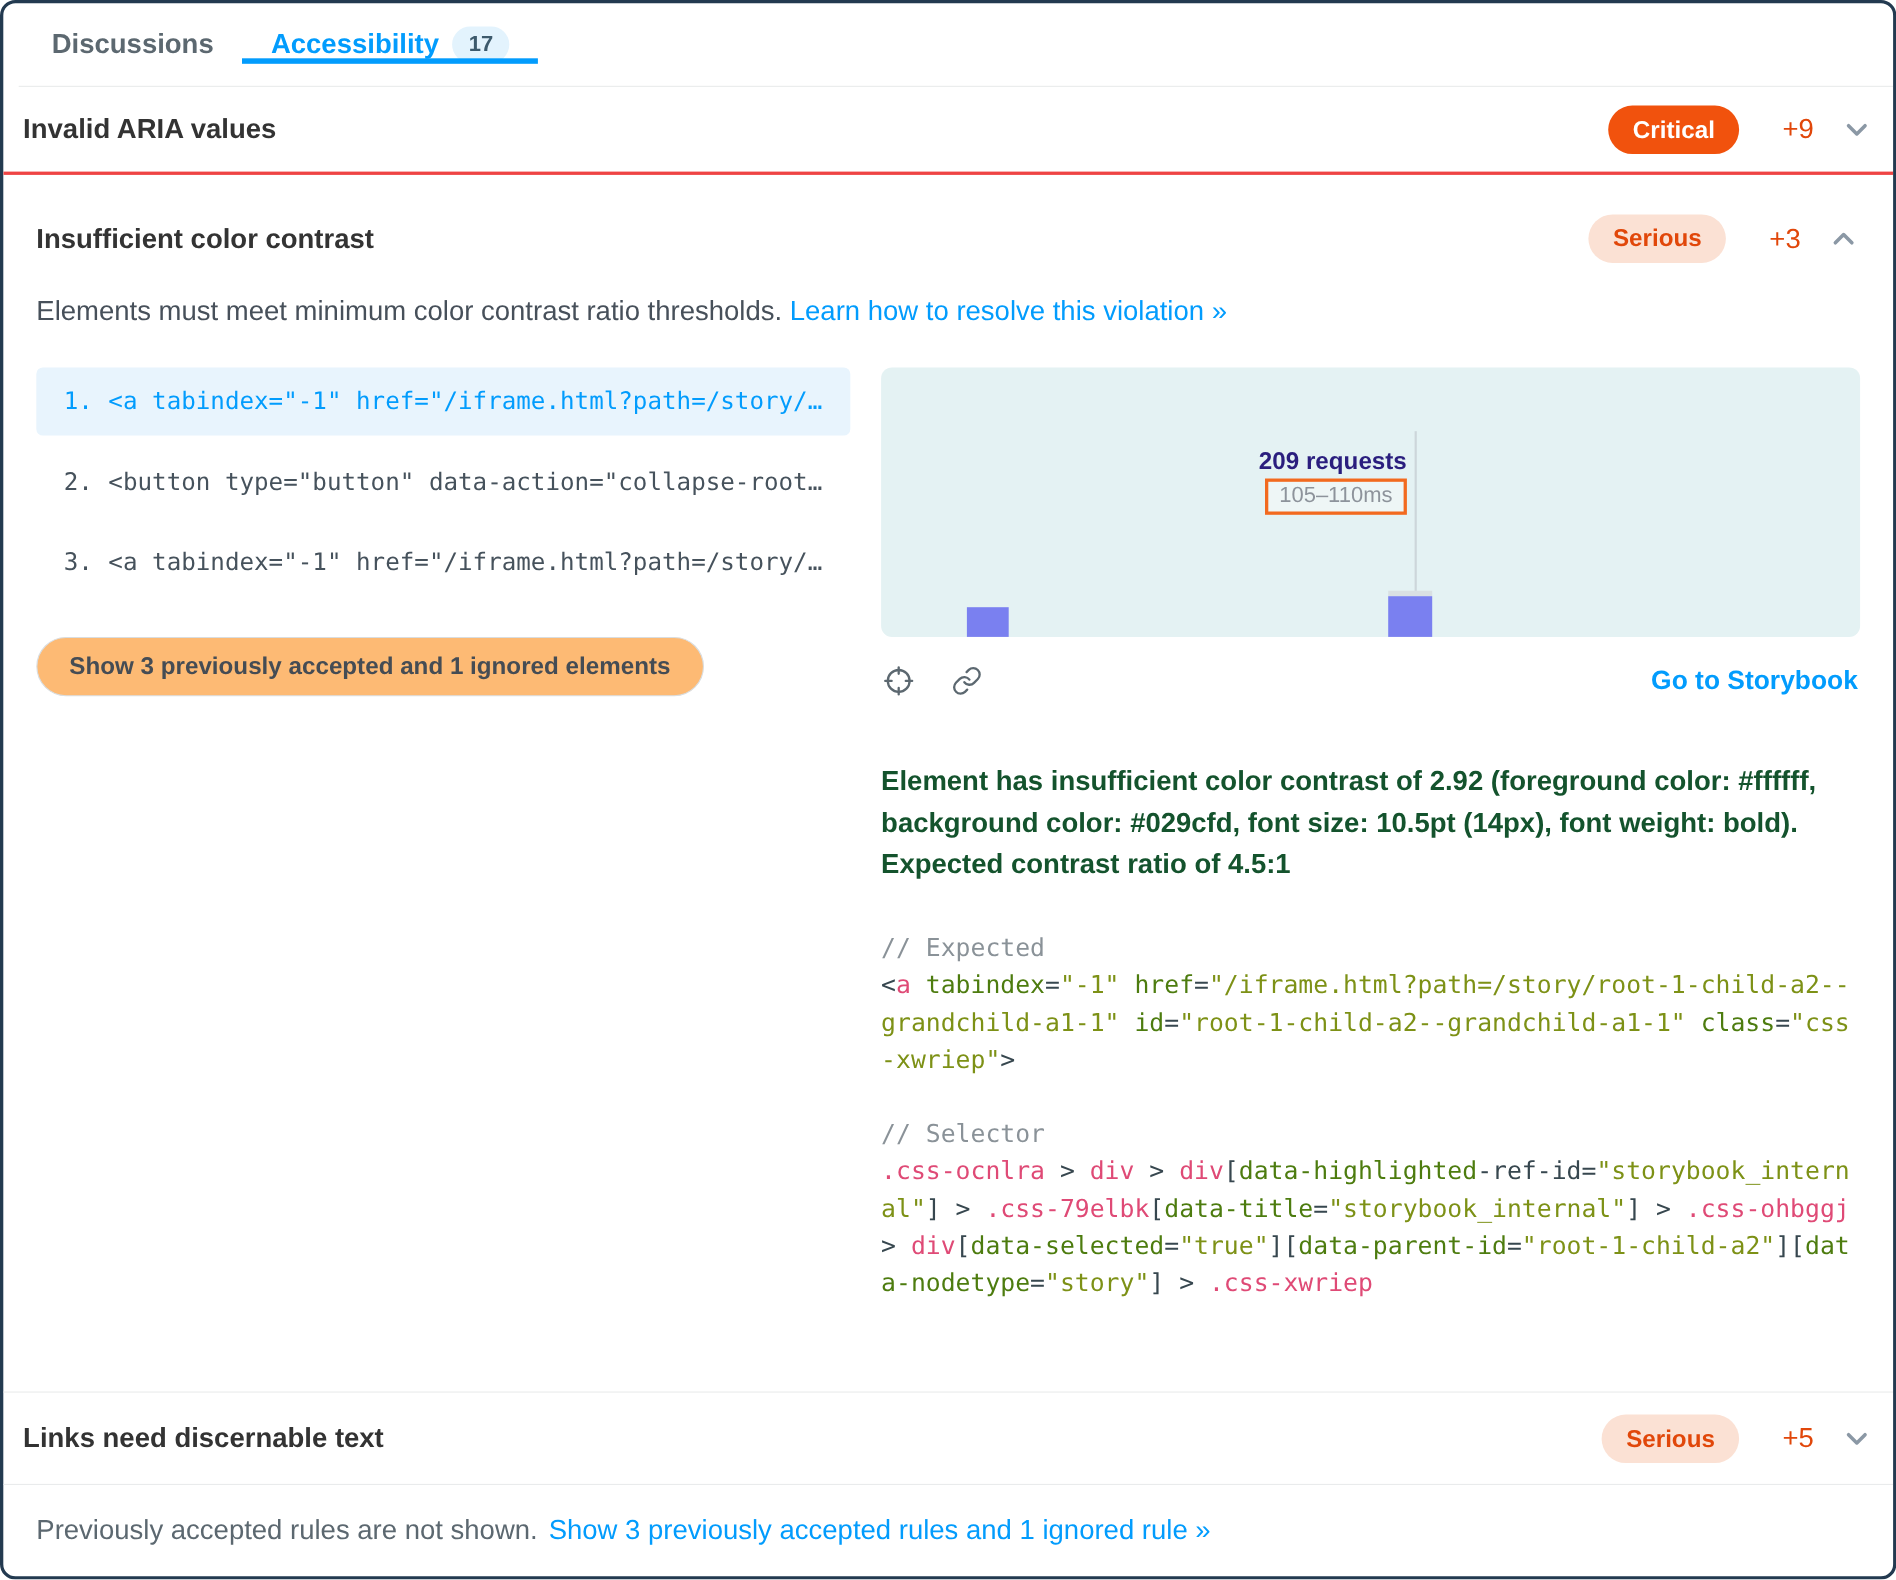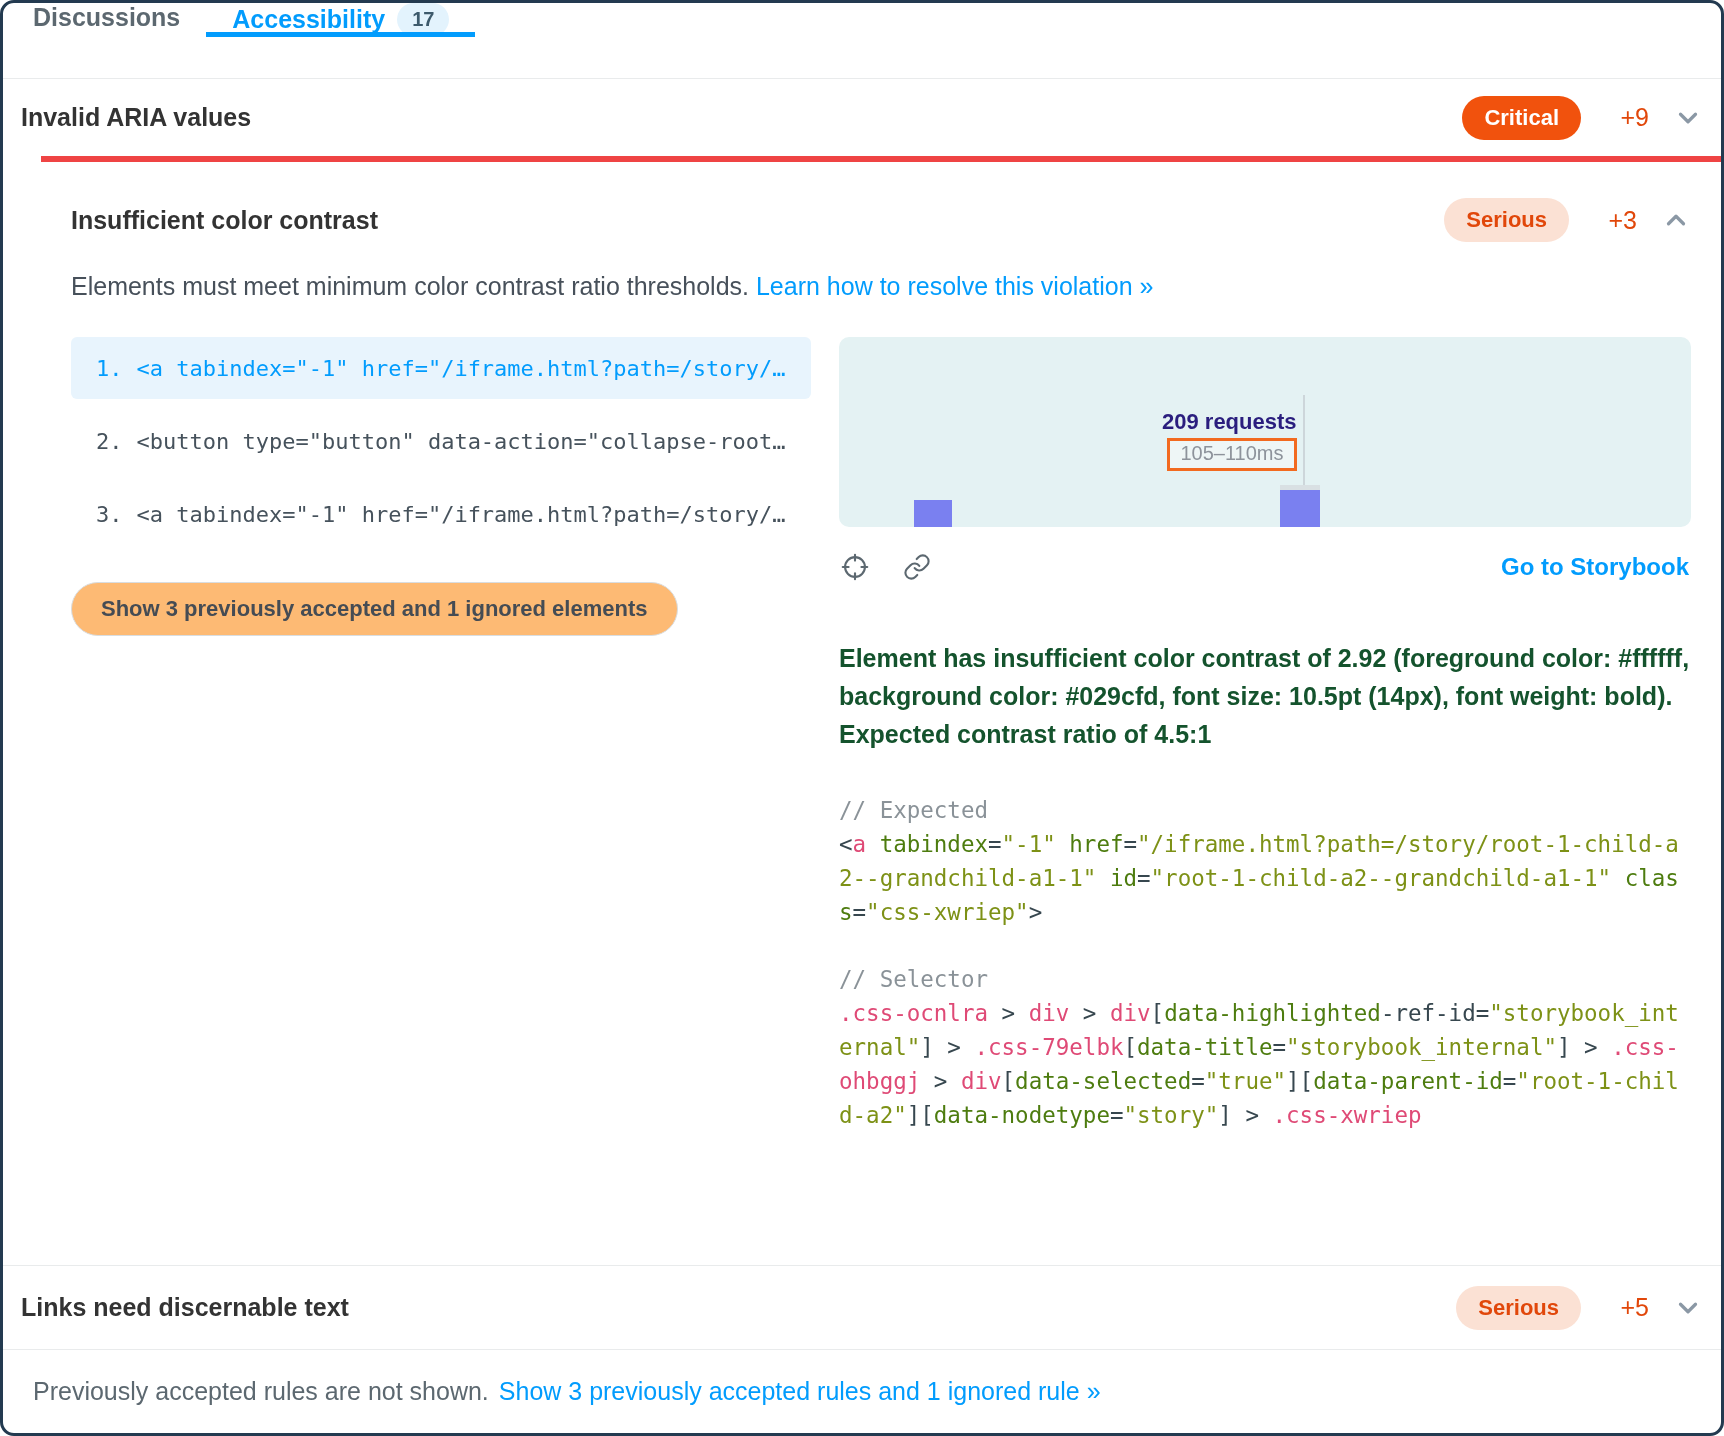--- a/index.html
+++ b/index.html
@@ -7,22 +7,22 @@
   body { font-family: "Liberation Sans", sans-serif; color:#333; }
 
   .frame {
     width: 1724px; height: 1436px;
     border: 3px solid #233a50; border-radius: 14px;
     overflow: hidden; background: #fff;
     display: flex; flex-direction: column;
   }
 
   
-  .tabbar { display:flex; align-items:flex-start; height:76px; padding-left:4px;
-            border-bottom:1px solid #e9ebec; flex:none; }
+  .tabbar { display:flex; align-items:center; height:76px; padding-left:4px;
+            border-bottom:1px solid #e9ebec; flex:none;margin-left:14px; }
   .tab { position:relative; display:flex; align-items:center; gap:12px;
          padding:0 26px; font-size:25px; font-weight:700; color:#5c6870; cursor:pointer; }
   .tab .underline { display:none; }
   .tab.active { color:#029cfd; }
   .tab.active .underline { display:block; position:absolute; left:0; right:0; bottom:-1px;
                            height:5px; background:#029cfd; }
   .count-badge { background:#e3f3fd; color:#3d5a6c; font-size:20px; font-weight:700;
                  padding:5px 15px; border-radius:999px; }
 
   
@@ -33,42 +33,42 @@
   .badge { font-size:22px; font-weight:700; padding:9px 22px; border-radius:999px; }
   .badge.critical { background:#f1520d; color:#fff; }
   .badge.serious  { background:#fbe1d4; color:#e1470a; }
   .more { font-size:25px; color:#e1470a; min-width:44px; text-align:right; }
   .chev { width:30px; height:30px; stroke:#8b98a5; stroke-width:2.6; fill:none;
           stroke-linecap:round; stroke-linejoin:round; cursor:pointer; }
 
   .divider-top { border-top:1px solid #e9ebec; }
 
   
-  .rule-expanded { padding:0 30px 56px; border-top:6px solid #ef4444; flex:1 1 auto;margin-left:38px; }
+  .rule-expanded { padding:0 30px 56px; border-top:3px solid #ef4444; flex:1 1 auto; }
   .rule-head { display:flex; align-items:center; justify-content:space-between; margin-top:36px; }
   .desc { margin-top:30px; font-size:25px; color:#47505a; }
   .desc a, .link { color:#029cfd; text-decoration:none; cursor:pointer; }
 
   .cols { display:flex; gap:28px; margin-top:36px; align-items:flex-start; }
   .col-left { width:740px; flex:none; }
   .col-right { flex:1 1 auto; min-width:0; }
 
   
   .el-item { display:flex; align-items:center; height:62px; padding:0 25px; margin-bottom:11px;
              border-radius:6px; font-family:"DejaVu Sans Mono", monospace; font-size:22px;
              color:#46525c; white-space:nowrap; overflow:hidden; cursor:pointer; }
   .el-item.selected { background:#e8f4fd; color:#029cfd; }
   .el-item .idx { margin-right:14px; }
 
   .show-btn { margin-top:26px; display:inline-block; padding:13px 29px; background:#fdba74;
               border:1px solid #d9dde0; border-radius:28px; font-size:22px; font-weight:700;
               color:#454c54; cursor:pointer; font-family:"Liberation Sans", sans-serif; }
 
   
-  .preview { position:relative; height:190px; background:#e4f2f3; border-radius:10px; overflow:hidden; }
+  .preview { position:relative; height:245px; background:#e4f2f3; border-radius:10px; overflow:hidden; }
   .tt { position:absolute; top:72px; right:46.3%; text-align:right; }
   .tt-title { font-size:22px; font-weight:700; color:#2a1e7e; }
   .tt-box { display:inline-block; margin-top:3px; border:3px solid #f26a1f; background:#eef6f6;
             padding:1px 10px 3px; font-size:20px; color:#8d939b; }
   .tt-line { position:absolute; left:54.5%; top:58px; bottom:40px; width:2px; background:#cdd6da; }
   .bar { position:absolute; bottom:0; background:#7a80f0; }
   .bar-left { left:8.8%; width:38px; height:27px; }
   .bar-right-wrap { position:absolute; bottom:0; left:51.8%; width:40px; }
   .bar-cap { height:5px; background:#d9e0e3; }
   .bar-right { height:37px; background:#7a80f0; }

